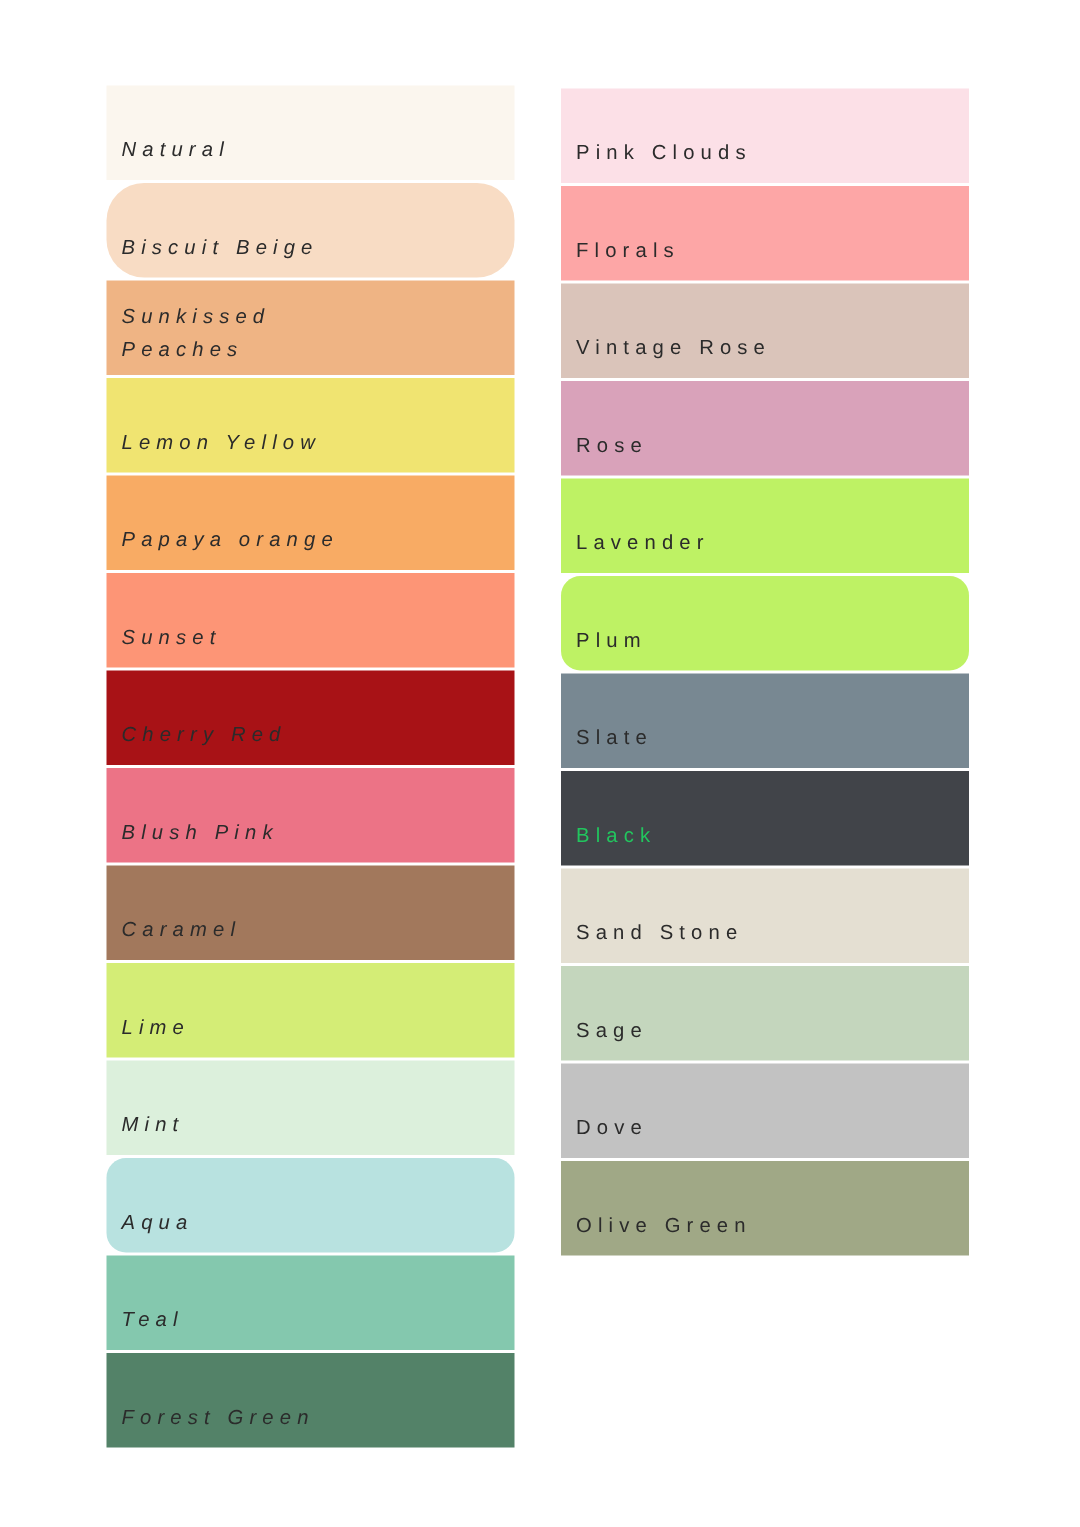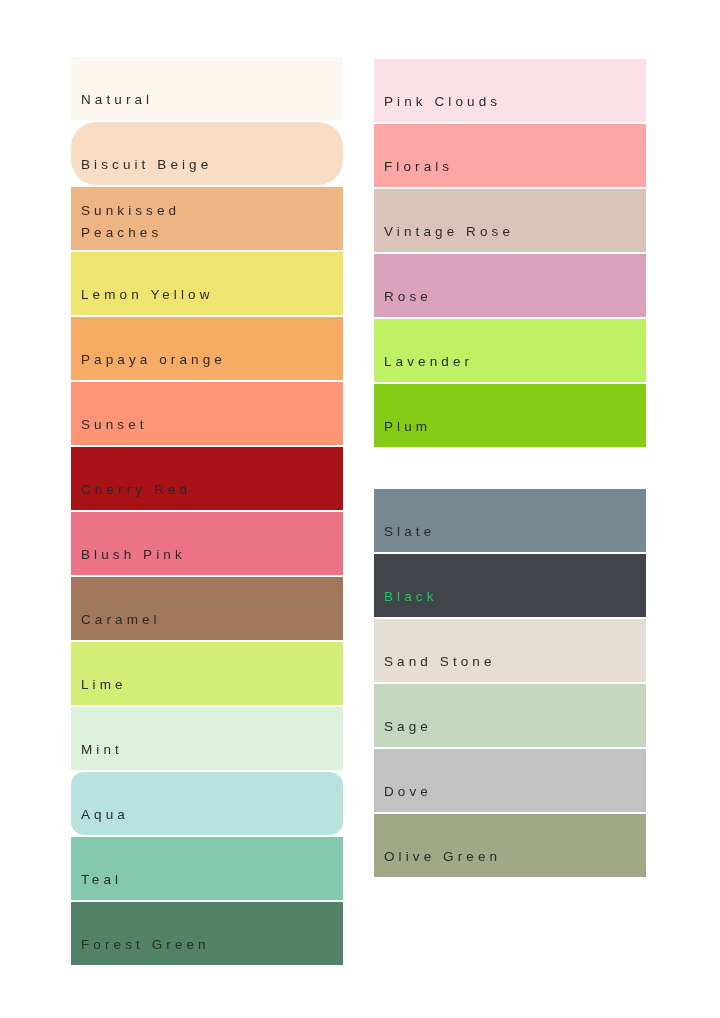--- a/index.html
+++ b/index.html
@@ -25,20 +25,21 @@
   }
   .palette-column {
     position: absolute;
     width: 272px;
     display: flex;
     flex-direction: column;
   }
   #column-left {
     left: 71px;
     top: 57px;
+    font-style: italic;
   }
   #column-right {
     left: 374px;
     top: 59px;
   }
   .swatch {
     width: 272px;
     height: 63px;
     margin-bottom: 2px;
     box-sizing: border-box;
@@ -125,24 +126,24 @@
       </div>
       <div class="swatch" style="background: rgb(218, 196, 186);">
         <span class="swatch-label">Vintage Rose</span>
       </div>
       <div class="swatch" style="background: rgb(217, 162, 186);">
         <span class="swatch-label">Rose</span>
       </div>
       <div class="swatch" style="background: #bef264;">
         <span class="swatch-label">Lavender</span>
       </div>
-      <div class="swatch" style="background: #84cc16;">
+      <div class="swatch" style="background: #bef264; border-radius: 13px;">
         <span class="swatch-label">Plum</span>
       </div>
-      <div class="swatch" style="background: rgb(120, 136, 146); margin-top: 40px;">
+      <div class="swatch" style="background: rgb(120, 136, 146);">
         <span class="swatch-label">Slate</span>
       </div>
       <div class="swatch" style="background: rgb(65, 68, 73);">
         <span class="swatch-label light">Black</span>
       </div>
       <div class="swatch" style="background: rgb(228, 223, 210); justify-content: flex-end;">
         <span class="swatch-label">Sand Stone</span>
       </div>
       <div class="swatch" style="background: rgb(196, 214, 189);">
         <span class="swatch-label">Sage</span>

